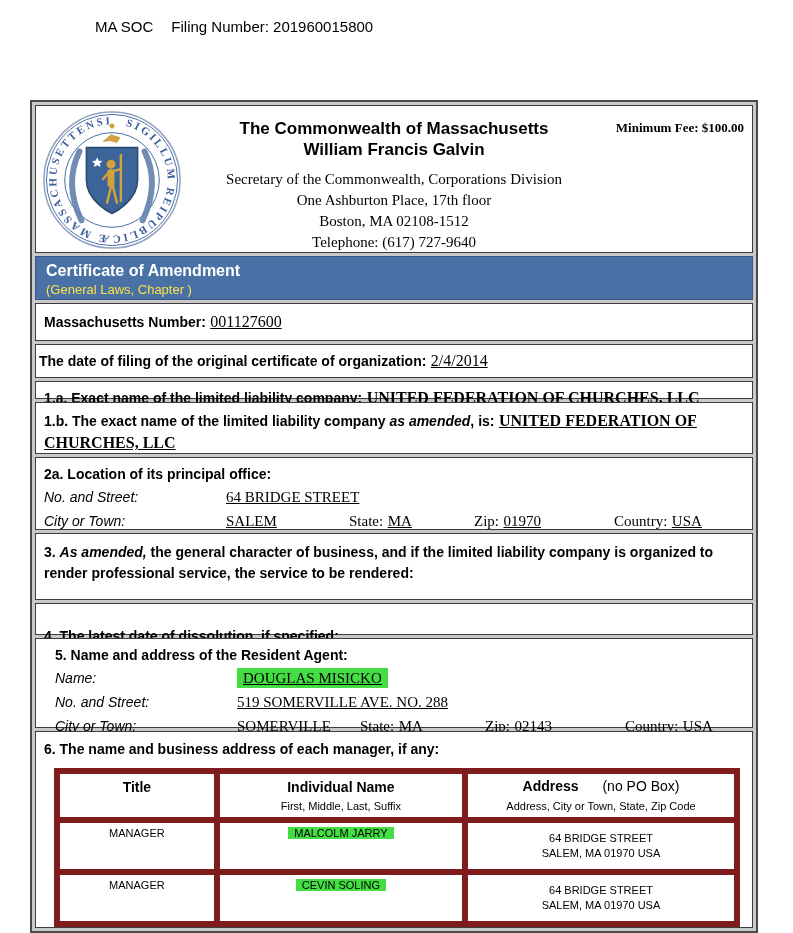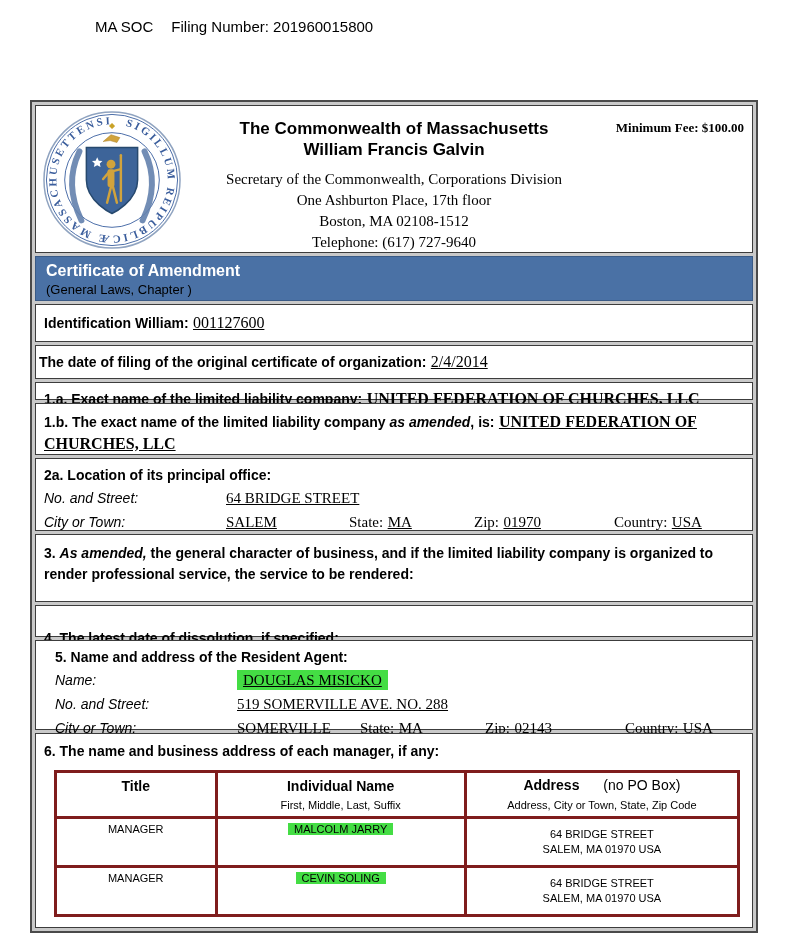--- a/index.html
+++ b/index.html
@@ -26,21 +26,21 @@
   .lh-center{text-align:center;padding-top:12px;}
   .lh-title{font-size:17px;font-weight:bold;line-height:21px;}
   .lh-serif{font-family:"Liberation Serif",serif;font-size:15px;line-height:21px;}
   .lh-serif-block{margin-top:9px;}
   .minfee{position:absolute;right:8px;top:14px;font-family:"Liberation Serif",serif;
           font-weight:bold;font-size:13px;}
 
   
   .sec-banner{height:45px;background:#4a71a5;border-color:#3a5a85;color:#fff;padding:4px 0 0 10px;}
   .banner-title{font-size:16px;font-weight:bold;line-height:20px;}
-  .banner-sub{font-size:13px;color:#000000;line-height:17px;}
+  .banner-sub{font-size:13px;color:#fde047;line-height:17px;}
 
   
   .sec-id{height:38px;padding:9px 8px;}
   .sec-date{height:34px;padding:7px 3px;}
   .sec-1a{height:18px;padding:7px 8px;}
   .sec-1b{height:52px;padding:7px 8px;line-height:22px;}
   .lbl{font-weight:bold;font-size:14px;}
   .val{font-family:"Liberation Serif",serif;font-size:16px;text-decoration:underline;}
   .val-bold{font-weight:bold;}
   .ital{font-style:italic;}
@@ -59,21 +59,21 @@
   .hl{background:#44dd44;padding:0 6px;}
 
   
   .sec-3{height:68px;padding:8px 8px 0;}
   .sec-4{height:32px;padding:22px 8px 0;}
   .ptext{font-weight:bold;font-size:14px;line-height:21px;}
 
   
   .sec-6{flex:1;padding:8px 8px 0;}
   .mgr-table{border-collapse:collapse;width:calc(100% - 14px);margin:10px 2px 0 10px;}
-  .mgr-table th,.mgr-table td{border:3px solid #7f1d1d;}
+  .mgr-table th,.mgr-table td{border:6px solid #7f1d1d;}
   .mgr-table th{font-size:14px;font-weight:bold;padding:5px 2px 3px;vertical-align:top;}
   .th-sub{font-weight:normal;font-size:11px;padding-top:5px;}
   .th-note{font-weight:normal;font-size:14px;margin-left:20px;}
   .mgr-table td{font-size:11px;text-align:center;padding:4px 2px;height:38px;}
   .td-title{vertical-align:top;width:23.5%;}
   .td-name{vertical-align:top;width:36.5%;}
   .td-addr{vertical-align:middle;width:40%;line-height:15px;}
 </style>
 </head>
 <body>
@@ -129,21 +129,21 @@
     </div>
     <div class="minfee">Minimum Fee: $100.00</div>
   </div>
 
   <div class="sec sec-banner">
     <div class="banner-title">Certificate of Amendment</div>
     <div class="banner-sub">(General Laws, Chapter )</div>
   </div>
 
   <div class="sec sec-id">
-    <span class="lbl">Identification William:</span>
+    <span class="lbl">Massachusetts Number:</span>
     <span class="val">001127600</span>
   </div>
 
   <div class="sec sec-date">
     <span class="lbl">The date of filing of the original certificate of organization:</span>
     <span class="val">2/4/2014</span>
   </div>
 
   <div class="sec sec-1a">
     <span class="lbl">1.a. Exact name of the limited liability company:</span>

